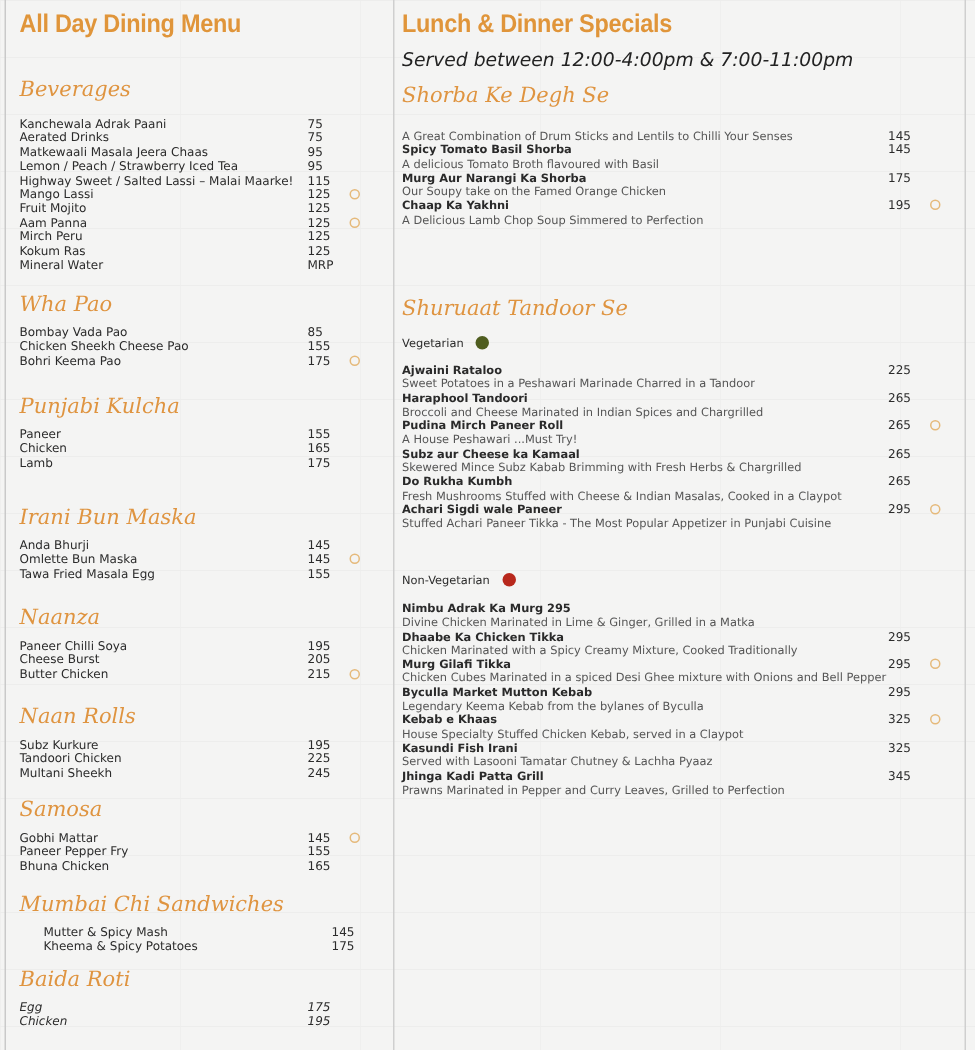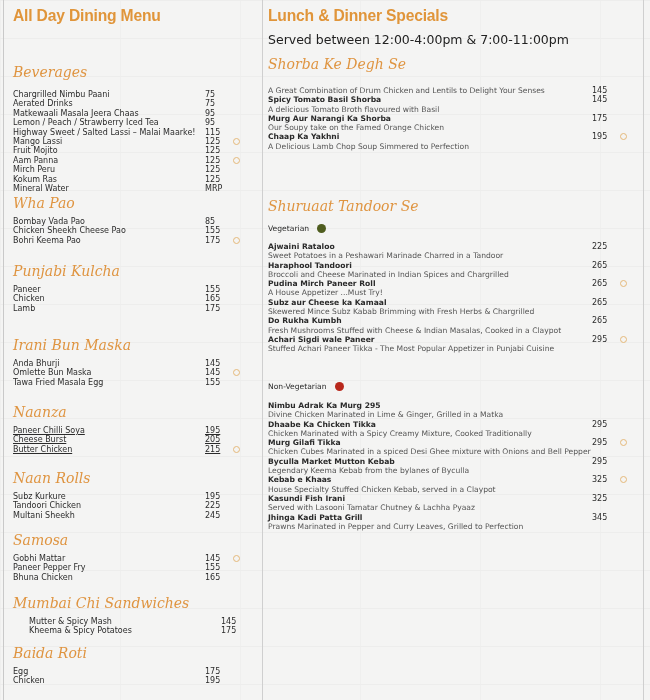--- a/index.html
+++ b/index.html
@@ -58,25 +58,25 @@
 <body>
 
 <div class="bricks"></div>
 <div class="frame-left"></div>
 <div class="frame-mid"></div>
 <div class="frame-right"></div>
 
 <div class="col-left">
   <div class="big-title" style="position:absolute; top:6px;">All Day Dining Menu</div>
   <div id="left-sections">
-      <div style="position: absolute; top: 64px; left: 0px;">
+      <div style="position: absolute; top: 52px; left: 0px;">
         <div class="sec-title">Beverages</div>
         <div class="items" style="margin-top: 10px;">
           <div class="row">
-            <span class="name">Chargrilled Nimbu Paani</span>
+            <span class="name">Kanchewala Adrak Paani</span>
             <span class="price">75</span>
           </div>
           <div class="row">
             <span class="name">Aerated Drinks</span>
             <span class="price">75</span>
           </div>
           <div class="row">
             <span class="name">Matkewaali Masala Jeera Chaas</span>
             <span class="price">95</span>
           </div>
@@ -164,21 +164,21 @@
             <span class="chef"></span>
           </div>
           <div class="row">
             <span class="name">Tawa Fried Masala Egg</span>
             <span class="price">155</span>
           </div>
         </div>
       </div>
       <div style="position: absolute; top: 404px; left: 0px;">
         <div class="sec-title">Naanza</div>
-        <div class="items" style="margin-top: 6px; text-decoration: underline;">
+        <div class="items" style="margin-top: 6px;">
           <div class="row">
             <span class="name">Paneer Chilli Soya</span>
             <span class="price">195</span>
           </div>
           <div class="row">
             <span class="name">Cheese Burst</span>
             <span class="price">205</span>
           </div>
           <div class="row">
             <span class="name">Butter Chicken</span>
@@ -230,42 +230,42 @@
             <span class="price">145</span>
           </div>
           <div class="row">
             <span class="name">Kheema &amp; Spicy Potatoes</span>
             <span class="price">175</span>
           </div>
         </div>
       </div>
       <div style="position: absolute; top: 645px; left: 0px;">
         <div class="sec-title">Baida Roti</div>
-        <div class="items" style="margin-top: 6px;">
+        <div class="items" style="margin-top: 6px; font-style: italic;">
           <div class="row">
             <span class="name">Egg</span>
             <span class="price">175</span>
           </div>
           <div class="row">
             <span class="name">Chicken</span>
             <span class="price">195</span>
           </div>
         </div>
       </div>
     </div>
 </div>
 
 <div class="col-right">
   <div class="big-title" style="position:absolute; top:6px;">Lunch &amp; Dinner Specials</div>
-  <div class="served" style="position:absolute; top:28px;">Served between 12:00-4:00pm &amp; 7:00-11:00pm</div>
+  <div class="served" style="position:absolute; top:28px;font-style:italic;">Served between 12:00-4:00pm &amp; 7:00-11:00pm</div>
 
   <div class="sec-title" style="position:absolute; top:56px;">Shorba Ke Degh Se</div>
   <div id="shorba-items" style="position:absolute; top:86px; width:372px;">
       <div class="ritem">
-        <div class="rdesc">A Great Combination of Drum Chicken and Lentils to Delight Your Senses</div>
+        <div class="rdesc">A Great Combination of Drum Sticks and Lentils to Chilli Your Senses</div>
         <span class="rprice">145</span>
       </div>
       <div class="ritem">
         <div class="rname">Spicy Tomato Basil Shorba</div>
         <div class="rdesc">A delicious Tomato Broth flavoured with Basil</div>
         <span class="rprice">145</span>
       </div>
       <div class="ritem">
         <div class="rname">Murg Aur Narangi Ka Shorba</div>
         <div class="rdesc">Our Soupy take on the Famed Orange Chicken</div>
@@ -290,21 +290,21 @@
         <div class="rdesc">Sweet Potatoes in a Peshawari Marinade Charred in a Tandoor</div>
         <span class="rprice">225</span>
       </div>
       <div class="ritem">
         <div class="rname">Haraphool Tandoori</div>
         <div class="rdesc">Broccoli and Cheese Marinated in Indian Spices and Chargrilled</div>
         <span class="rprice">265</span>
       </div>
       <div class="ritem">
         <div class="rname">Pudina Mirch Paneer Roll</div>
-        <div class="rdesc">A House Appetizer ...Must Try!</div>
+        <div class="rdesc">A House Peshawari ...Must Try!</div>
         <span class="rprice">265</span>
         <span class="chef"></span>
       </div>
       <div class="ritem">
         <div class="rname">Subz aur Cheese ka Kamaal</div>
         <div class="rdesc">Skewered Mince Subz Kabab Brimming with Fresh Herbs &amp; Chargrilled</div>
         <span class="rprice">265</span>
       </div>
       <div class="ritem">
         <div class="rname">Do Rukha Kumbh</div>

